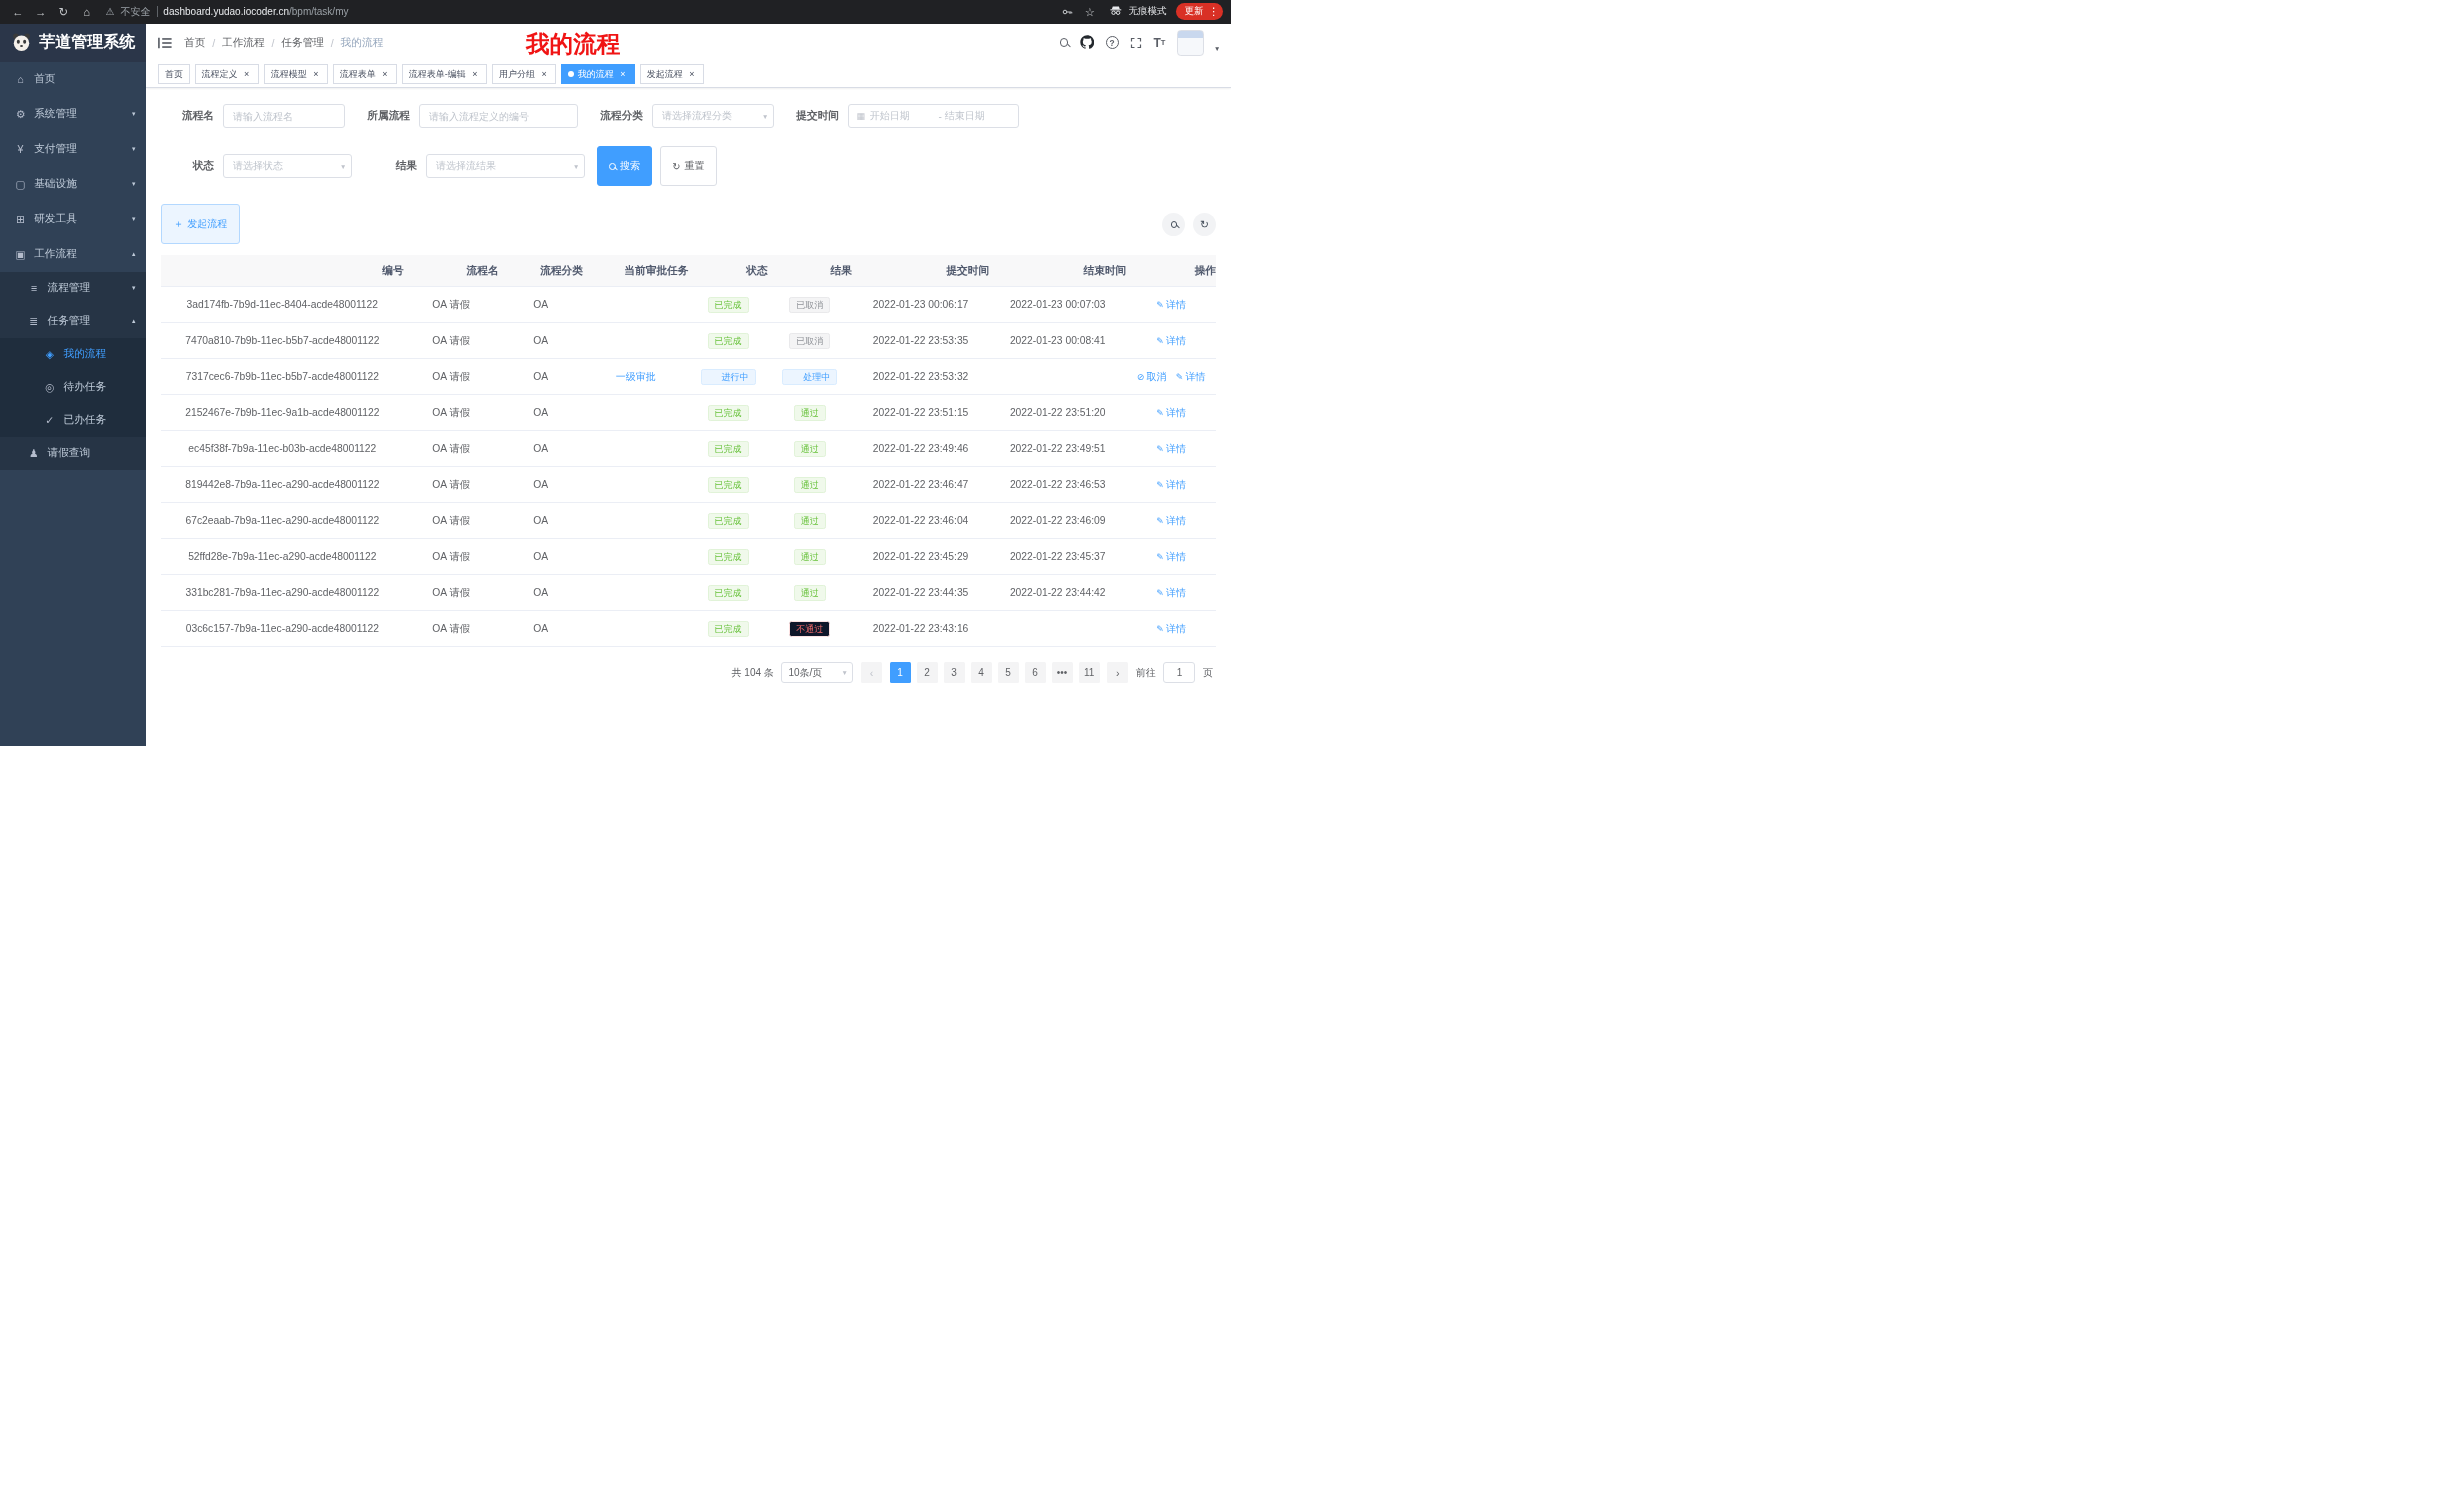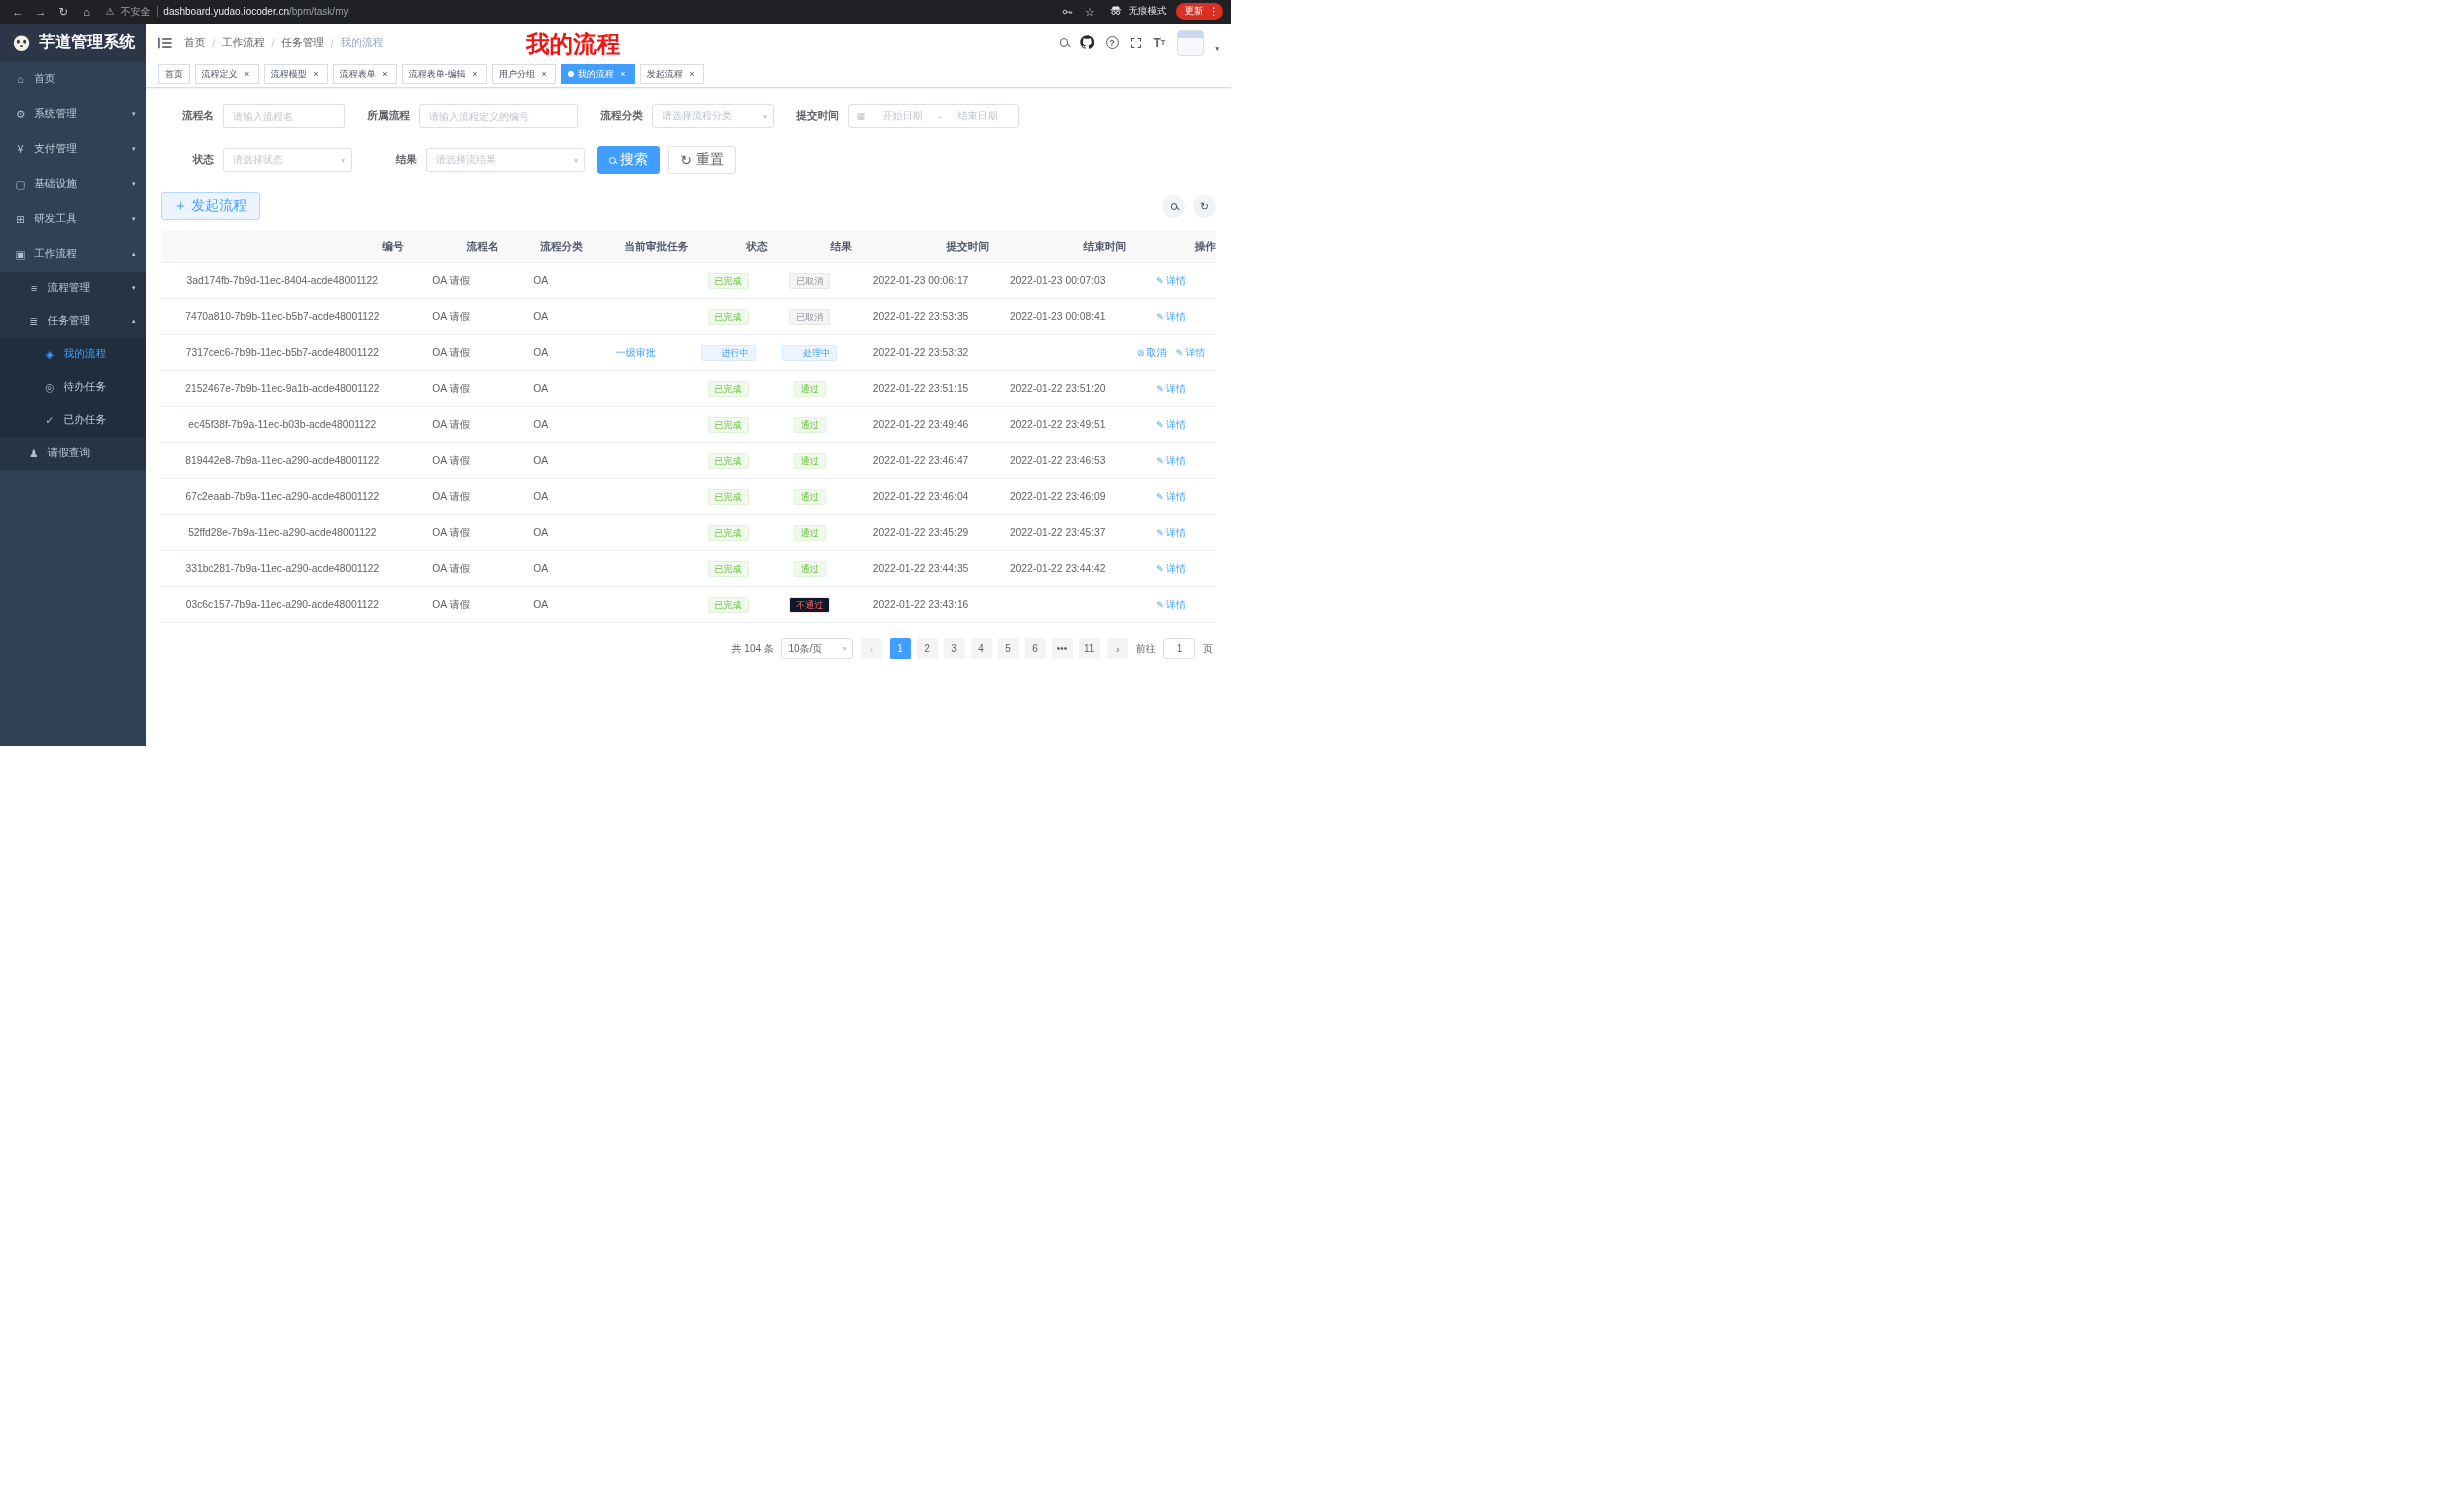--- a/index.html
+++ b/index.html
@@ -75,24 +75,24 @@
     font-size:10px; color:#606266; outline:none; font-family:inherit; }
   input::placeholder { color:#bfc4cc; }
   .w160{width:122px} .w170{width:129px} .w190{width:159px}
   .el-select { height:24px; border:0.8px solid #dcdfe6; border-radius:3px; display:flex; align-items:center;
     padding:0 18px 0 9px; position:relative; cursor:pointer; background:#fff; }
   .sel-ph { color:#bfc4cc; font-size:10px; white-space:nowrap; overflow:hidden; }
   .caret-down { position:absolute; right:6px; color:#c0c4cc; font-size:7.6px; pointer-events:none; }
   .date-range { width:171px; height:24px; border:0.8px solid #dcdfe6; border-radius:3px;
     display:flex; align-items:center; padding:0 7.6px; font-size:10px; color:#bfc4cc; cursor:pointer; }
   .cal { color:#c0c4cc; margin-right:4.6px; font-size:9px; }
-  .dr-start,.dr-end { flex:1; text-align:center; white-space:nowrap; }
+  .dr-start,.dr-end { flex:1; text-align:left; white-space:nowrap; }
   .dr-sep { color:#bfc4cc; padding:0 3px; }
 
-  .btn { height:28px; border-radius:3px; font-size:14px; padding:0 11.4px; display:inline-flex;
+  .btn { height:40px; border-radius:3px; font-size:10px; padding:0 11.4px; display:inline-flex;
     align-items:center; gap:3.8px; cursor:pointer; border:0.8px solid #dcdfe6; background:#fff;
     color:#606266; font-family:inherit; white-space:nowrap; }
   .btn-primary { background:#409eff; border-color:#409eff; color:#fff; }
   .btn-plain-primary { background:#ecf5ff; border-color:#b3d8ff; color:#409eff; }
   .btn + .btn { margin-left:7.6px; }
   .mag { width:6.8px; height:6.8px; border:1.1px solid currentColor; border-radius:50%;
     position:relative; display:inline-block; flex-shrink:0; }
   .mag::after { content:""; position:absolute; width:3.8px; height:1.1px; background:currentColor;
     transform:rotate(45deg); right:-3px; bottom:-0.8px; }
 

